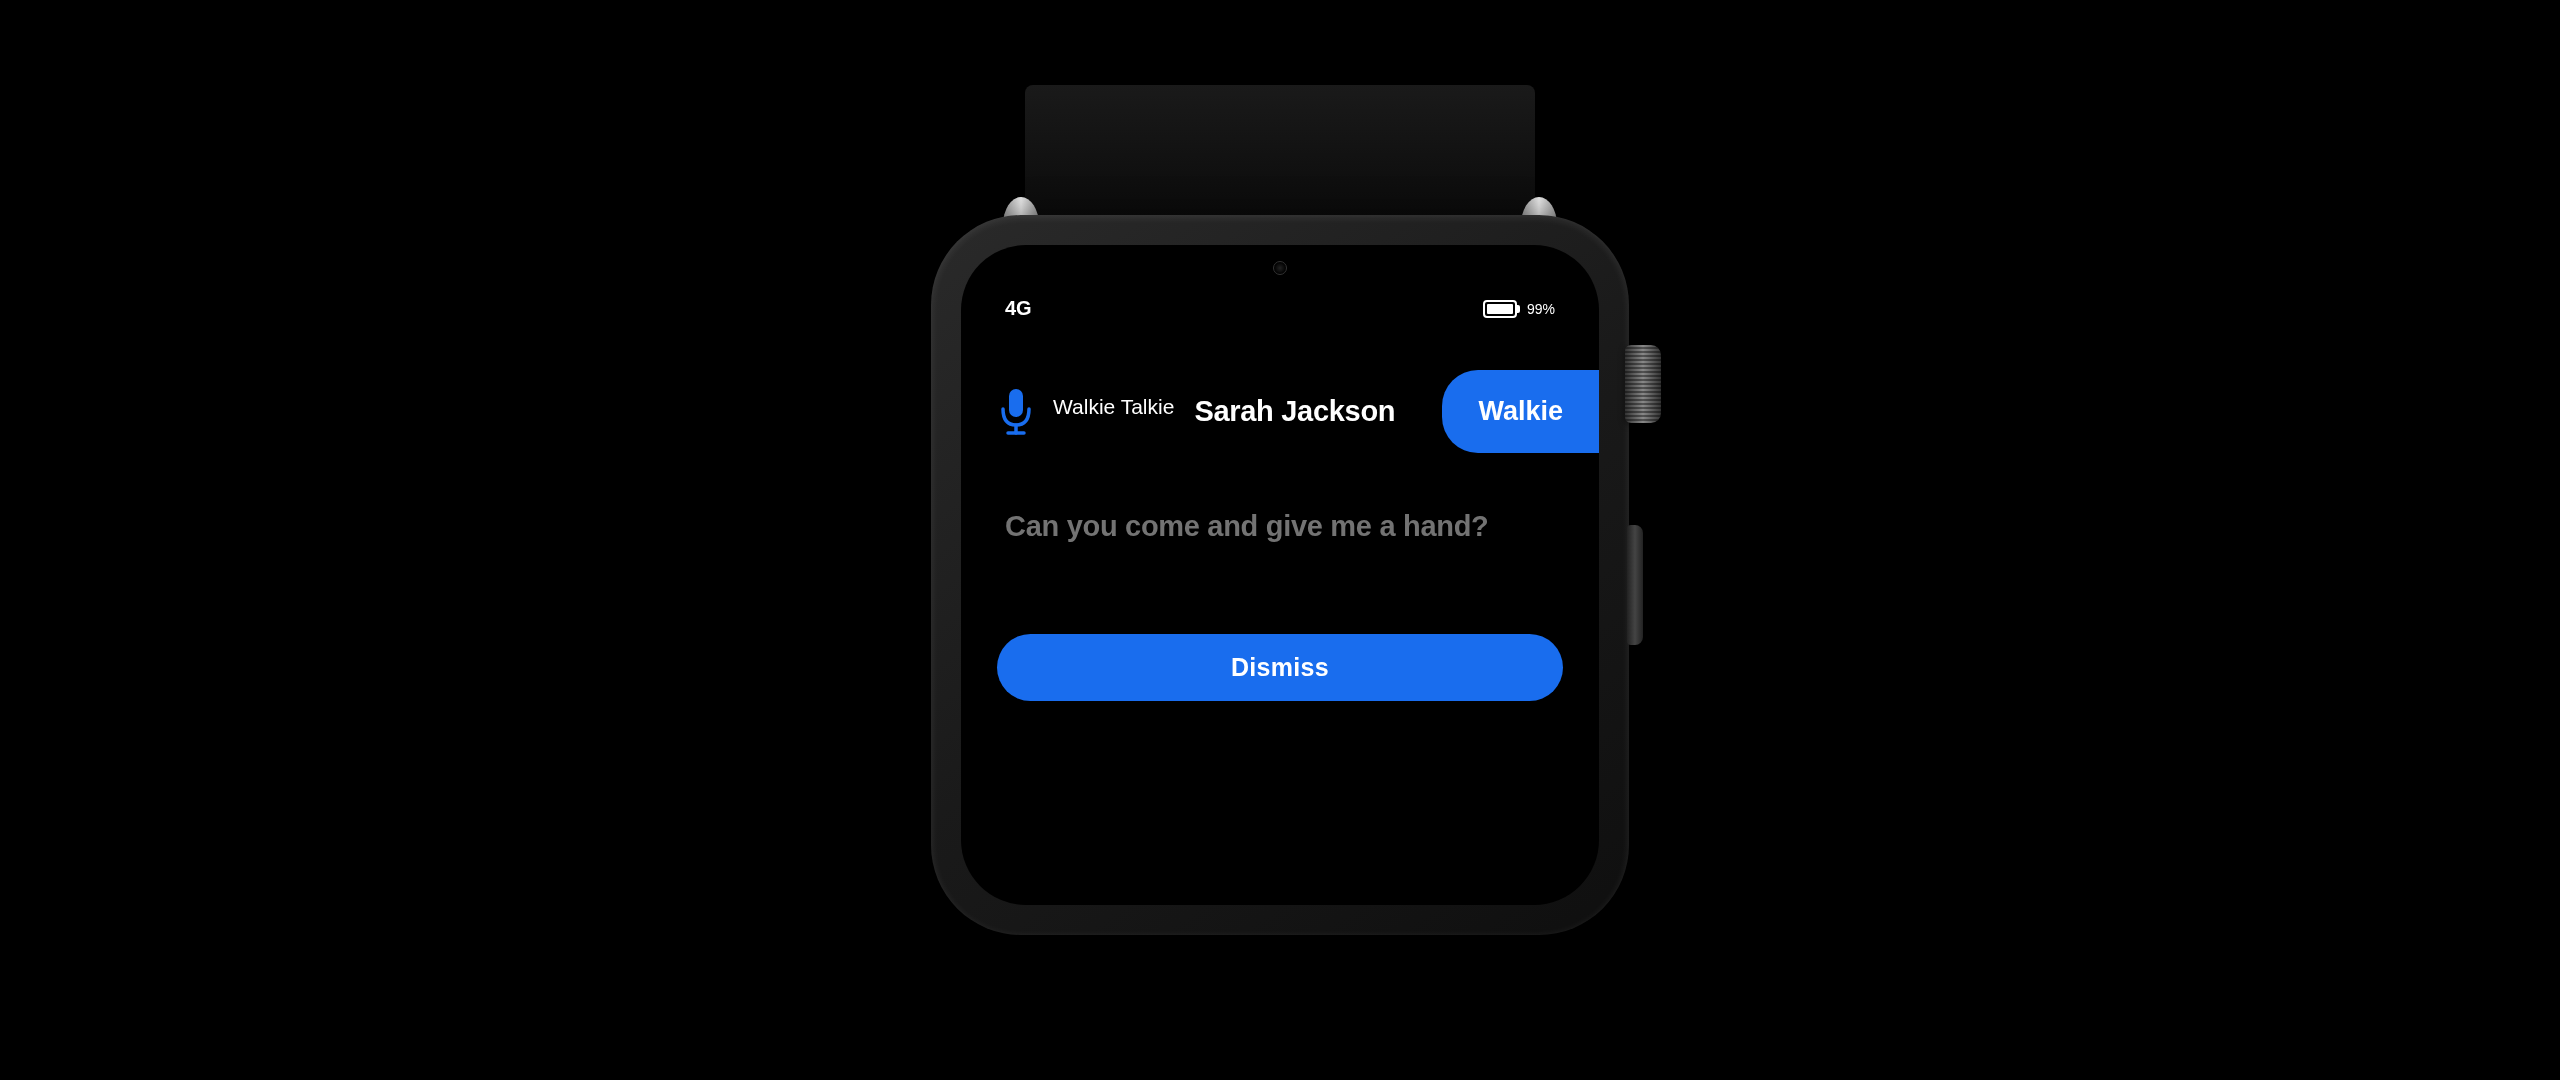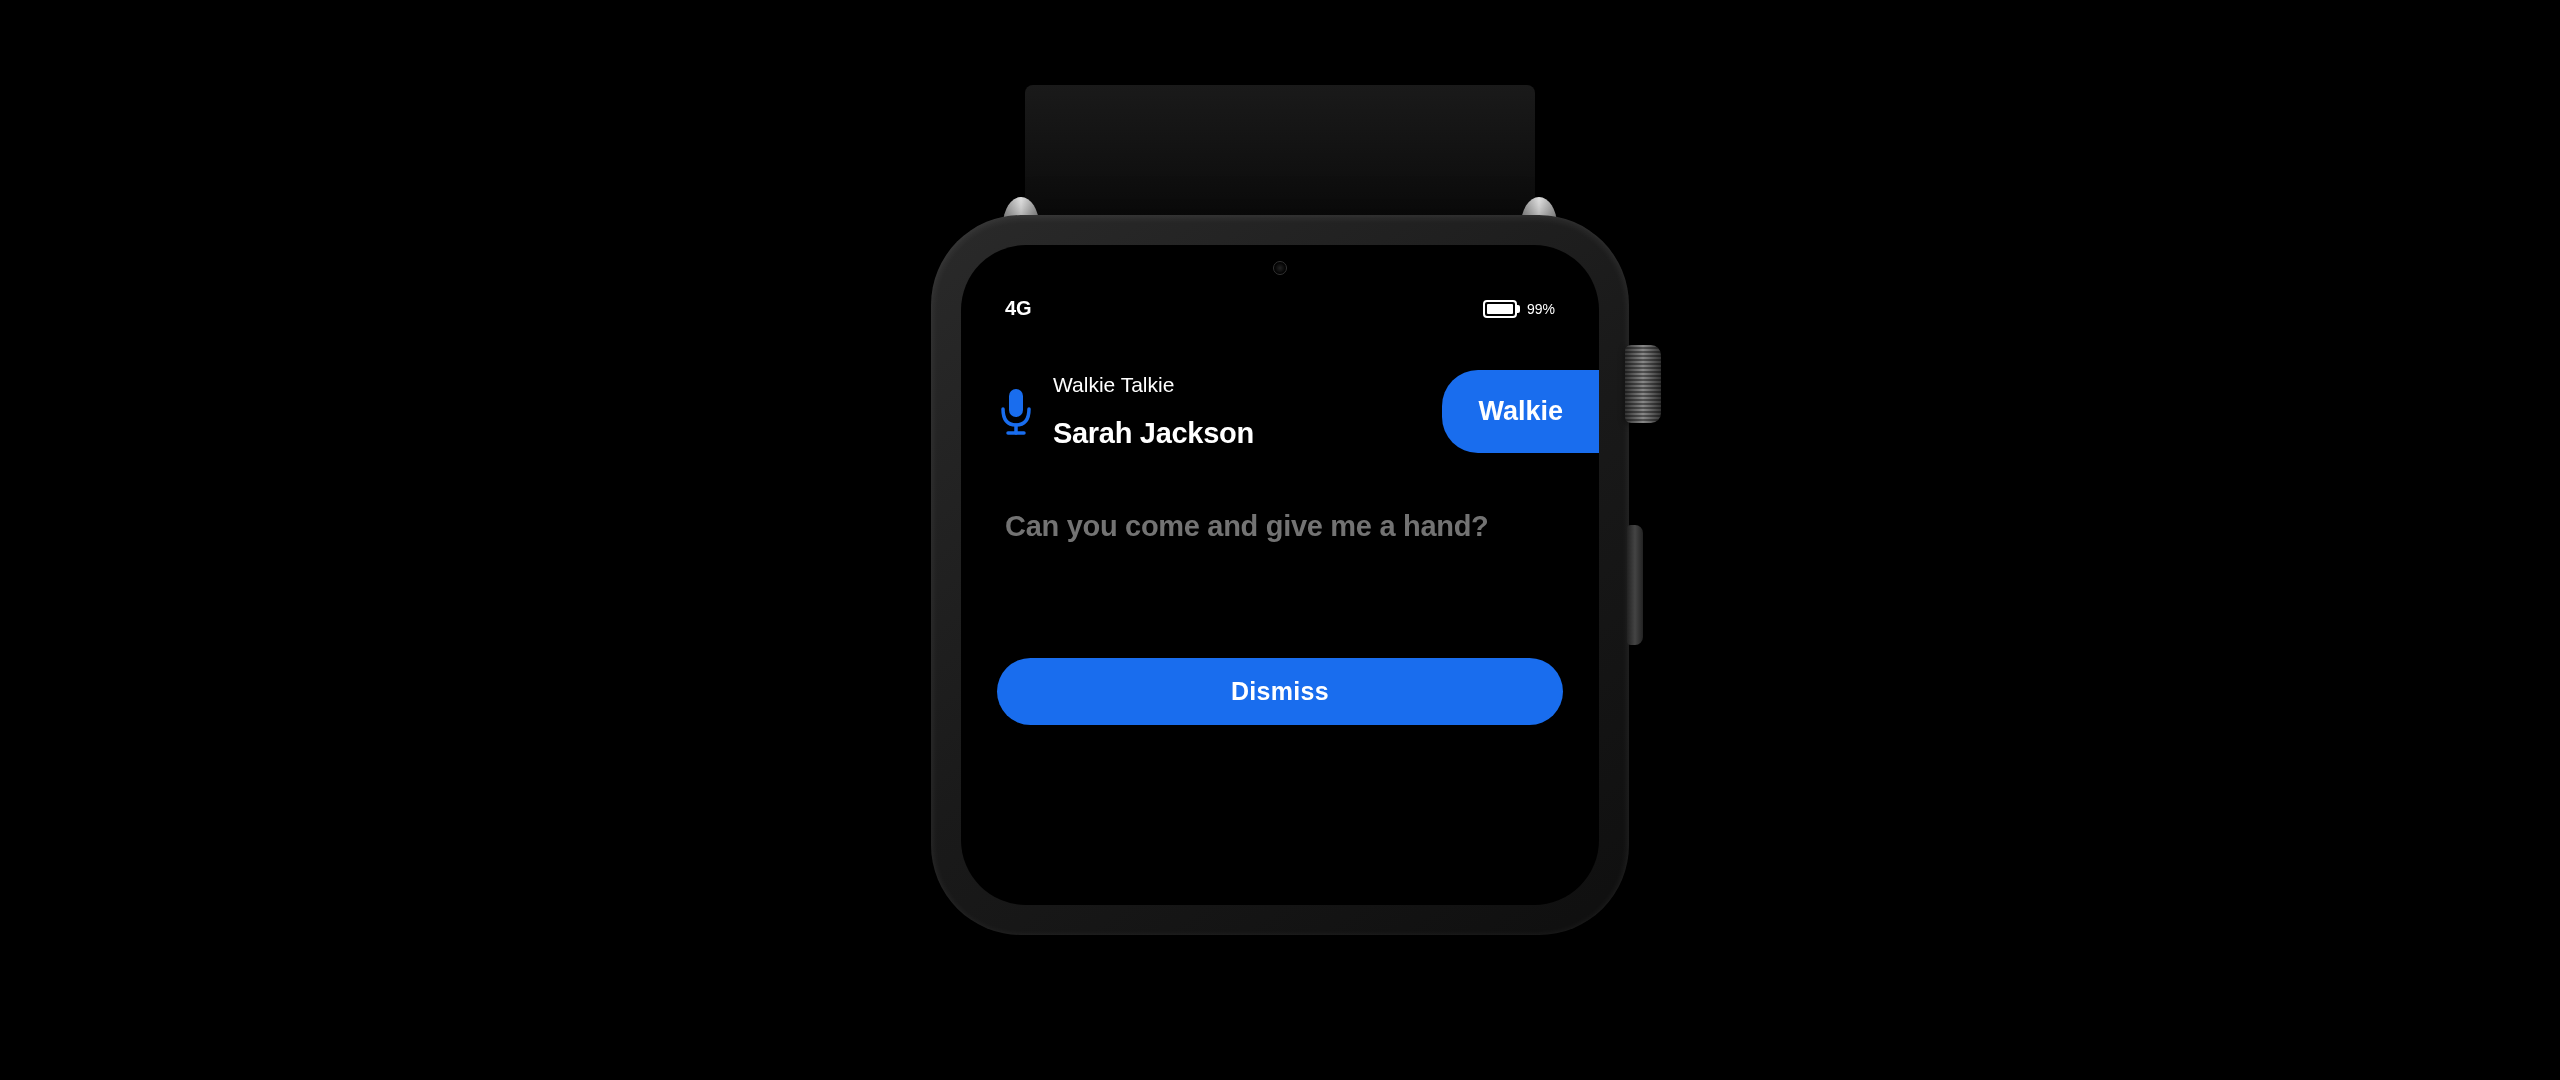--- a/index.html
+++ b/index.html
@@ -185,21 +185,21 @@
       gap: 18px;
       flex: 1;
     }
     
     .mic-icon {
       flex-shrink: 0;
     }
     
     .notification-text {
       display: flex;
-      flex-direction: column;
+      flex-direction: row;
       gap: 20px;
     }
     
     .app-name {
       color: #fff;
       font-size: 21px;
       font-weight: 500;
     }
     
     .sender-name {
@@ -235,21 +235,21 @@
     .dismiss-button {
       background: #196dee;
       color: #fff;
       font-size: 25px;
       font-weight: 700;
       border: none;
       width: 100%;
       padding: 19px 0;
       border-radius: 40px;
       cursor: pointer;
-      margin-top: 112px;
+      margin-top: 88px;
       letter-spacing: 0.3px;
     }
   </style>
 </head>
 <body>
 
 <div class="watch-container">
   <div class="watch-band">
     <div class="watch-lug-left"></div>
     <div class="watch-lug-right"></div>

